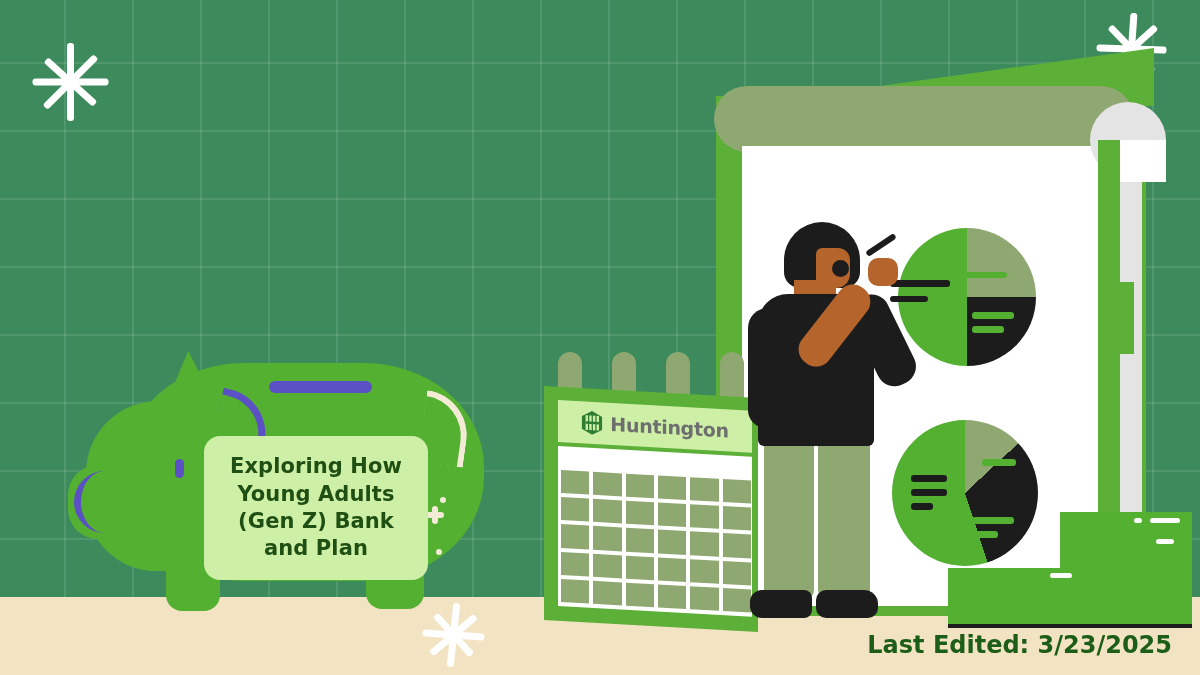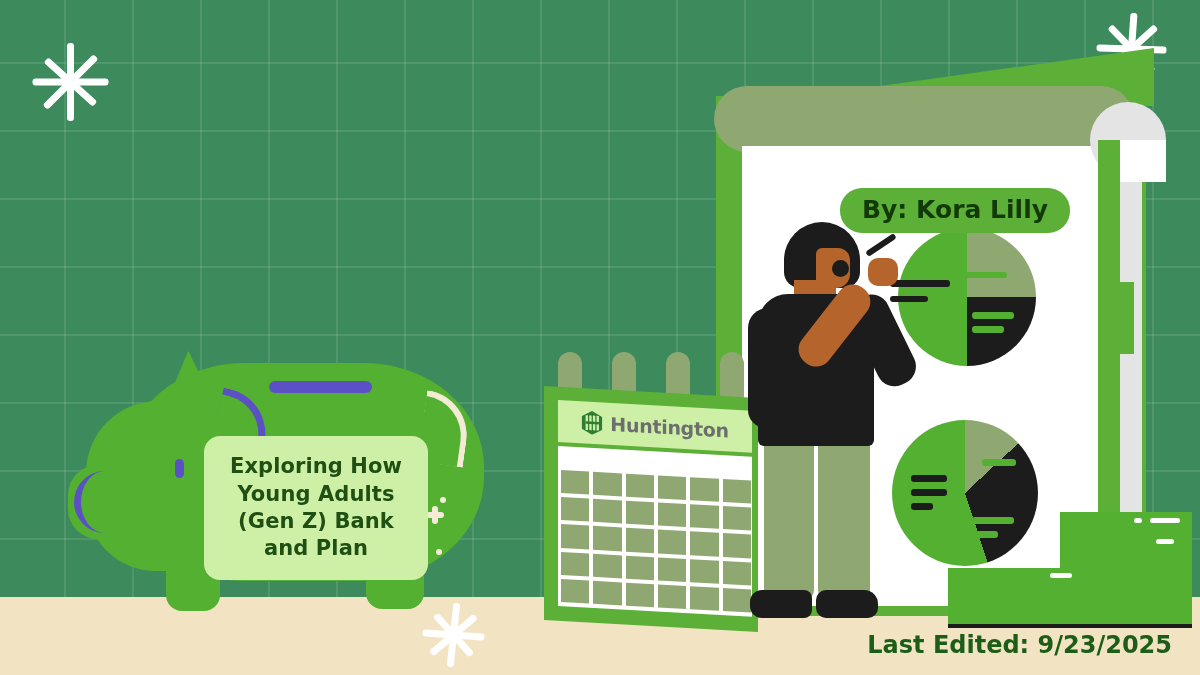--- a/index.html
+++ b/index.html
@@ -188,21 +188,20 @@
     <div class="board-back"></div>
     <div class="board-roller"></div>
     <div class="board-gray"></div>
     <div class="board-paper"></div>
     <div class="board-knob"></div>
     <div class="board-knob-cut"></div>
     <div class="board-post"></div>
     <div class="board-tab"></div>
   </div>
 
-  <div class="byline">By: Kora Lilly</div>
 
   <div class="pie" style="left:898px;top:228px;width:138px;height:138px;
               background:conic-gradient(#8FA872 0deg 90deg,#1C1C1C 90deg 180deg,#54B031 180deg 360deg);"></div>
   <div class="pie-line" style="left:963px;top:272px;width:44px;height:6px;background:#54B031;"></div>
   <div class="pie-line" style="left:972px;top:312px;width:42px;height:7px;background:#54B031;"></div>
   <div class="pie-line" style="left:972px;top:326px;width:32px;height:7px;background:#54B031;"></div>
   <div class="pie-line" style="left:890px;top:280px;width:60px;height:7px;background:#1C1C1C;"></div>
   <div class="pie-line" style="left:890px;top:296px;width:38px;height:6px;background:#1C1C1C;"></div>
 
   <div class="pie" style="left:892px;top:420px;width:146px;height:146px;
@@ -334,15 +333,15 @@
     <i style="width:7px;height:70px;margin:-35px -3px;transform:rotate(92deg);"></i>
     <i style="width:7px;height:62px;margin:-31px -3px;transform:rotate(136deg);"></i>
   </div>
   <div class="spark" style="left:418px;top:600px;width:70px;height:70px;z-index:22;">
     <i style="width:7px;height:64px;margin:-32px -3px;transform:rotate(6deg);"></i>
     <i style="width:7px;height:58px;margin:-29px -3px;transform:rotate(50deg);"></i>
     <i style="width:7px;height:62px;margin:-31px -3px;transform:rotate(94deg);"></i>
     <i style="width:7px;height:54px;margin:-27px -3px;transform:rotate(138deg);"></i>
   </div>
 
-  <div class="last-edited">Last Edited: 9/23/2025</div>
+  <div class="last-edited">Last Edited: 3/23/2025</div>
 
 </div>
 
 </body></html>

